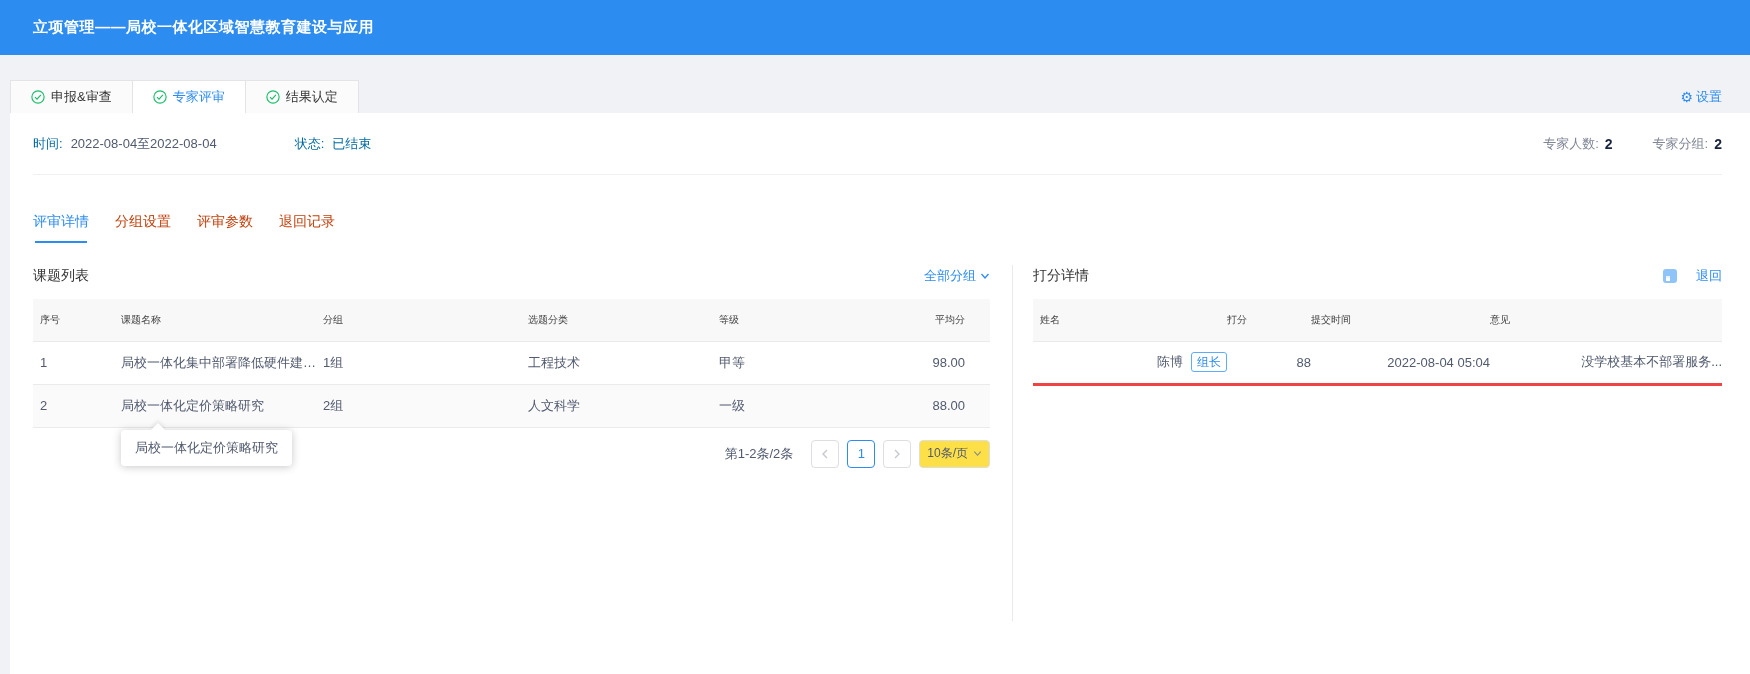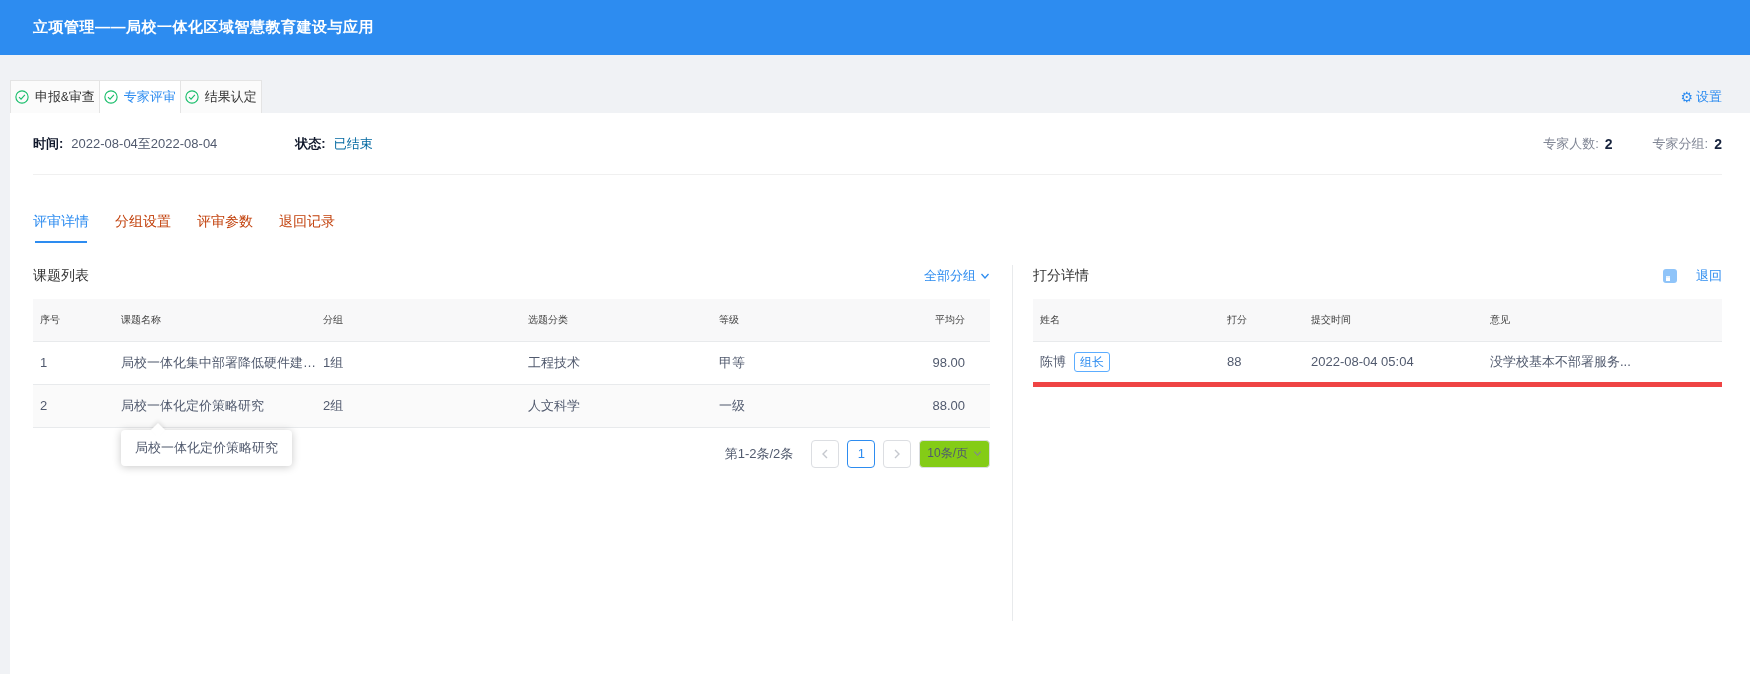--- a/index.html
+++ b/index.html
@@ -8,35 +8,35 @@
 
   
   .topbar { height:55px; background:#2d8cf0; display:flex; align-items:center; padding-left:33px; }
   .topbar .title { color:#fff; font-size:15px; font-weight:bold; letter-spacing:.5px; }
 
   
   .page { margin-left:10px; }
 
   
   .tabrow { display:flex; align-items:flex-end; margin-top:25px; height:33px; }
-  .tab { height:33px; display:flex; align-items:center; padding:0 4px; background:#fbfbfb;
-    border:1px solid #e4e4e4; border-bottom:none; cursor:pointer; font-size:13px; color:#333;font-family:Liberation Mono, monospace; }
+  .tab { height:33px; display:flex; align-items:center; padding:0 20px; background:#fbfbfb;
+    border:1px solid #e4e4e4; border-bottom:none; cursor:pointer; font-size:13px; color:#333; }
   .tab + .tab { border-left:none; }
   .tab.active { background:#fff; color:#2d8cf0; }
   .tab .chk { width:14px; height:14px; margin-right:6px; flex:0 0 auto; }
   .settings { margin-left:auto; margin-right:28px; align-self:center; color:#2d8cf0; cursor:pointer;
     display:flex; align-items:center; font-size:13px; }
   .settings .gear { font-size:14px; margin-right:3px; line-height:1; }
 
   
   .panel { background:#fff; min-height:571px; padding:0 28px 20px 23px; }
 
   
   .statusrow { display:flex; align-items:center; height:62px; border-bottom:1px solid #f0f0f0; }
-  .statusrow .lab { color:#0f172a;font-weight:bold; }
+  .statusrow .lab { color:#0369a1; }
   .statusrow .val { margin-left:8px; }
   .grp-status { margin-left:78px; }
   .green { color:#0369a1; }
   .statusrow .spacer { flex:1; }
   .kpi { display:flex; align-items:center; margin-left:40px; color:#808695; }
   .kpi b { color:#17233d; font-size:14px; margin-left:6px; }
 
   
   .subtabs { display:flex; margin-top:38px; }
   .subtab { margin-right:26px; padding-bottom:12px; font-size:14px; color:#c2410c; cursor:pointer; position:relative; }
@@ -57,41 +57,41 @@
 
   
   table { border-collapse:collapse; table-layout:fixed; width:100%; }
   thead th { background:#f8f8f9; color:#404040; font-weight:normal; text-align:left; height:42px;
     border-bottom:1px solid #e8eaec; font-size:10px; }
   tbody td { height:43px; border-bottom:1px solid #e8eaec; font-size:13px; color:#515a6e;
     white-space:nowrap; overflow:hidden; text-overflow:ellipsis; }
   .t-left { padding-left:7px; }
   .num-right { text-align:right; padding-right:25px; }
   tr.hovered td { background:#fafafa; }
-  .right-table tbody td { border-bottom:5px solid #ef4444; }
+  .right-table tbody td { border-bottom:3px solid #ef4444;text-align:right; }
 
   .badge { display:inline-block; border:1px solid #5cadff; color:#2d8cf0; font-size:12px;
     border-radius:3px; padding:1px 5px; margin-left:8px; background:#fff; line-height:16px; }
 
   
   .tablewrap { position:relative; }
   .tooltip { position:absolute; left:88px; top:131px; background:#fff; border-radius:4px;
     box-shadow:0 1px 8px rgba(0,0,0,.22); padding:9px 14px; font-size:13px; color:#515a6e;
     z-index:5; white-space:nowrap; }
   .tooltip .arrow { position:absolute; top:-5px; left:32px; width:10px; height:10px; background:#fff;
     transform:rotate(45deg); box-shadow:-2px -2px 4px rgba(0,0,0,.08); }
 
   
   .pagination { display:flex; align-items:center; justify-content:flex-end; margin-top:12px; }
   .pg-total { margin-right:10px; color:#515a6e; }
   .pg-btn { width:28px; height:28px; border:1px solid #dcdee2; border-radius:4px; background:#fff;
     display:flex; align-items:center; justify-content:center; margin-left:8px; cursor:pointer; }
   .pg-btn.disabled { cursor:default; }
   .pg-btn.page-active { border-color:#2d8cf0; color:#2d8cf0; font-size:13px; }
-  .pg-size { height:28px; border:1px solid #dcdee2; border-radius:4px; background:#84cc16; margin-left:8px;
+  .pg-size { height:28px; border:1px solid #dcdee2; border-radius:4px; background:#fde047; margin-left:8px;
     display:flex; align-items:center; padding:0 7px; color:#515a6e; font-size:12px; cursor:pointer; }
   .pg-size svg { margin-left:5px; }
 </style>
 </head>
 <body>
 
 <div class="topbar">
   <span class="title">立项管理——局校一体化区域智慧教育建设与应用</span>
 </div>
 

